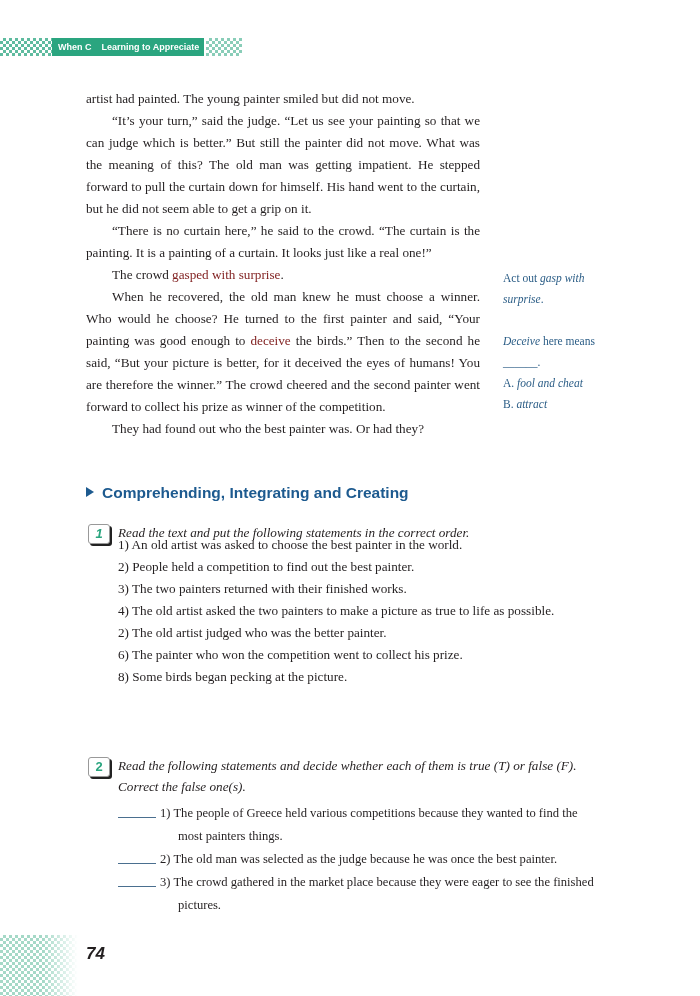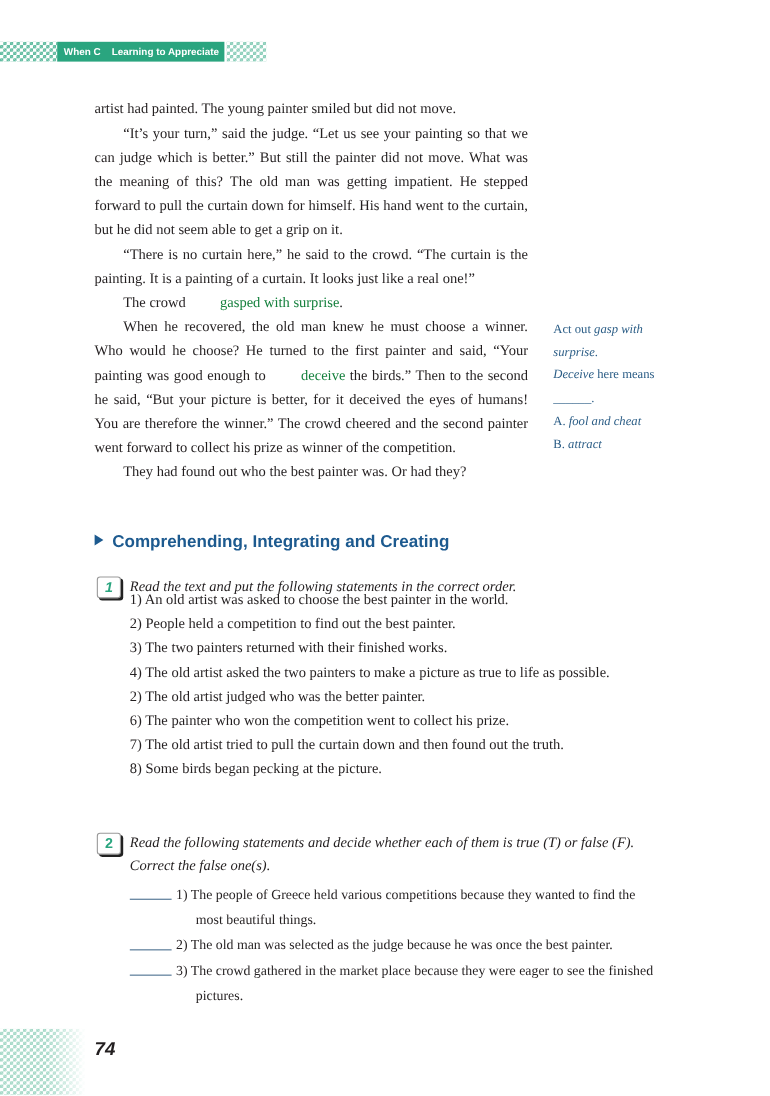--- a/index.html
+++ b/index.html
@@ -18,26 +18,26 @@
   .hdr-band { position:absolute; left:52px; top:0; width:152px; height:18px; background:#2aa57f;
     color:#fff; font-family:"Liberation Sans","DejaVu Sans",sans-serif; font-weight:bold;
     font-size:9px; line-height:18px; padding-left:6px; box-sizing:border-box; white-space:nowrap; }
   .hdr-band .gap { display:inline-block; width:10px; }
 
   
   .reading { position:absolute; left:86px; top:88px; width:394px; font-size:13.2px; line-height:22px;
     text-align:justify; }
   .reading p { margin:0; }
   .reading p.ind { text-indent:26px; }
-  .reading .gl { color:#15803d;margin-left:28px; }
+  .reading .gl { color:#7f1d1d; }
 
   
   .side { position:absolute; left:503px; width:110px; font-size:11.5px; line-height:21px; color:#2b5d86; }
   .side i { font-style:italic; }
-  .side1 { top:268px;margin-top:22px; }
+  .side1 { top:268px; }
   .side2 { top:331px; }
 
   
   .sect { position:absolute; left:86px; top:484px; font-family:"Liberation Sans","DejaVu Sans",sans-serif;
     font-weight:bold; font-size:15.5px; color:#1d5a8f; white-space:nowrap; }
   .sect .tri { display:inline-block; width:0; height:0; border-top:5px solid transparent;
     border-bottom:5px solid transparent; border-left:8px solid #1d5a8f; margin-right:8px; vertical-align:1px; }
 
   
   .badge { position:absolute; left:88px; width:20px; height:18px; border:1px solid #999;
@@ -110,30 +110,29 @@
 
 <div class="badge badge1">1</div>
 <div class="ex-instr ex1-instr">Read the text and put the following statements in the correct order.</div>
 <div class="ex1-list">
   <div>1) An old artist was asked to choose the best painter in the world.</div>
   <div>2) People held a competition to find out the best painter.</div>
   <div>3) The two painters returned with their finished works.</div>
   <div>4) The old artist asked the two painters to make a picture as true to life as possible.</div>
   <div>2) The old artist judged who was the better painter.</div>
   <div>6) The painter who won the competition went to collect his prize.</div>
-  <div>7) The old artist tried to pull the curtain down and then found out the truth.</div>
   <div>8) Some birds began pecking at the picture.</div>
 </div>
 
 <div class="badge badge2">2</div>
 <div class="ex-instr ex2-instr">Read the following statements and decide whether each of them is true (T) or false (F). Correct the false one(s).</div>
 <div class="ex2-list">
   <div class="tf-item">
     <span class="blank"></span>
-    <span class="txt"><span>1) The people of Greece held various competitions because they wanted to find the</span><span class="cont">most beautiful things.</span></span>
+    <span class="txt"><span>1) The people of Greece held various competitions because they wanted to find the</span><span class="cont">most painters things.</span></span>
   </div>
   <div class="tf-item">
     <span class="blank"></span>
     <span class="txt"><span>2) The old man was selected as the judge because he was once the best painter.</span></span>
   </div>
   <div class="tf-item">
     <span class="blank"></span>
     <span class="txt"><span>3) The crowd gathered in the market place because they were eager to see the finished</span><span class="cont">pictures.</span></span>
   </div>
 </div>

